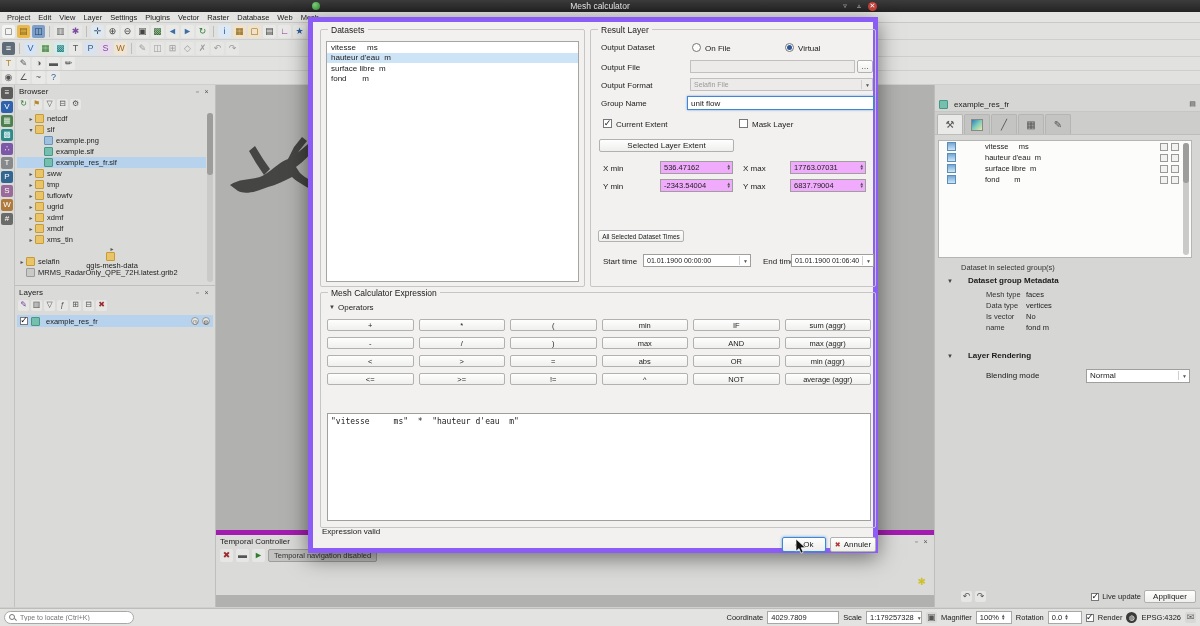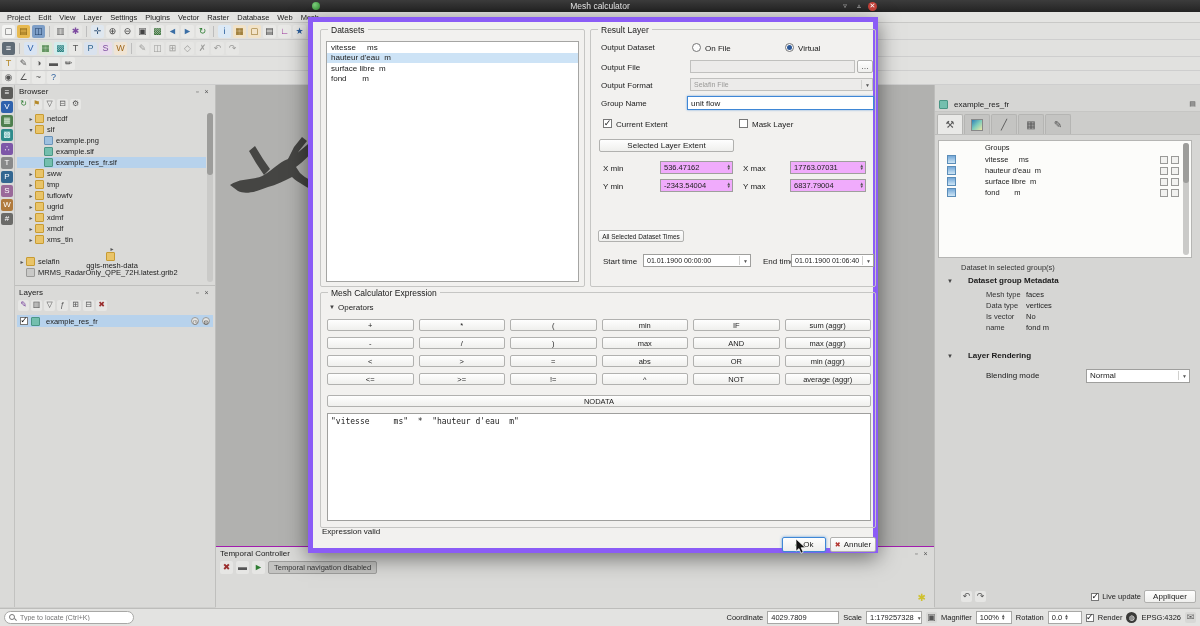--- a/index.html
+++ b/index.html
@@ -43,21 +43,21 @@
 .tree-icon.grid{background:#c9c9c7;border:1px solid #9a9a98}
 .vscroll{position:absolute;right:2px;top:28px;width:6px;bottom:3px;background:#cacac8;border-radius:3px}
 .vthumb{position:absolute;left:0;top:0;width:6px;height:62px;background:#9d9d9b;border-radius:3px}
 #layers-panel{left:15px;top:286px;width:201px;height:321px;background:#dadad8;border-right:1px solid #bfbfbd}
 #layers-toolbar{height:14px;display:flex;align-items:center;gap:2px;padding:0 3px}
 #layers-toolbar .ticon{width:11px;height:11px;font-size:8px}
 #layer-row{position:absolute;left:2px;top:29px;right:2px;height:12px;background:#b7d2ec;display:flex;align-items:center;gap:3px;padding:0 3px;font-size:7.5px}
 .badge{width:8px;height:8px;border-radius:50%;background:#e6e6e4;border:1px solid #9a9a98;display:flex;align-items:center;justify-content:center;font-size:6px;color:#555}
 
 #map-canvas{left:216px;top:85px;width:718px;height:522px;background:#b1b1af}
-#temporal-panel{position:absolute;left:0;top:461px;width:718px;height:65px;background:#dadad8;border-top:1px solid #a21caf}
+#temporal-panel{position:absolute;left:0;top:445px;width:718px;height:65px;background:#dadad8;border-top:5px solid #a21caf}
 #temporal-body{display:flex;align-items:center;gap:3px;padding:2px 4px}
 .chip{background:#c3c3c1;border:1px solid #9e9e9c;border-radius:2px;padding:1px 5px;font-size:7.5px;color:#333}
 #map-decoration{position:absolute;right:8px;bottom:8px;color:#cfc12e;font-size:10px}
 
 #styling-panel{left:934px;top:85px;width:266px;height:522px;background:#d6d6d4;border-left:1px solid #bdbdbb}
 #styling-layer-row{position:absolute;left:0;top:12px;width:266px;height:15px;display:flex;align-items:center;gap:3px;padding:0 4px;border-bottom:1px solid #c6c6c4;font-size:8px}
 #styling-tabs{position:absolute;left:0;top:27px;width:266px;height:23px;display:flex;align-items:flex-end;gap:1px;padding:0 2px;background:#cdcdcb;border-bottom:1px solid #bdbdbb}
 .stab{width:26px;height:20px;display:flex;align-items:center;justify-content:center;border:1px solid #b5b5b3;border-bottom:none;background:#c4c4c2;color:#555;font-size:10px;border-radius:2px 2px 0 0}
 .stab.active{background:#e9e9e7}
 .grad-box{width:12px;height:12px;background:linear-gradient(135deg,#2c7fb8,#7fcdbb,#ede8a5);border:1px solid #888}
@@ -365,21 +365,20 @@
   <div id="styling-tabs">
       <div class="stab active">⚒</div>
       <div class="stab">
         <span class="grad-box"></span>
       </div>
       <div class="stab">╱</div>
       <div class="stab">▦</div>
       <div class="stab">✎</div>
     </div>
   <div id="groups-box">
-    <div class="groups-header">Groups</div>
     <div id="groups-rows">
         <div class="group-row">
           <span class="group-icon"></span>
           <span class="group-label">vitesse     ms</span>
           <span class="flexsp"></span>
           <span class="toggle-box"></span>
           <span class="toggle-box"></span>
         </div>
         <div class="group-row">
           <span class="group-icon"></span>
@@ -598,21 +597,20 @@
         <div class="qbtn op-btn">abs</div>
         <div class="qbtn op-btn">OR</div>
         <div class="qbtn op-btn">min (aggr)</div>
         <div class="qbtn op-btn">&lt;=</div>
         <div class="qbtn op-btn">&gt;=</div>
         <div class="qbtn op-btn">!=</div>
         <div class="qbtn op-btn">^</div>
         <div class="qbtn op-btn">NOT</div>
         <div class="qbtn op-btn">average (aggr)</div>
       </div>
-    <div id="nodata-btn" class="qbtn">NODATA</div>
     <div id="expr-box">"vitesse     ms"  *  "hauteur d'eau  m"</div>
   </div>
 
   <span class="flbl al" style="left:9px;top:505px">Expression valid</span>
 
   <div class="dlg-btn focus" style="left:469px;top:515px;width:44px">
     <span class="btn-ic" style="color:#2e7d32">✔</span>
     <span>Ok</span>
   </div>
   <div class="dlg-btn" style="left:517px;top:515px;width:46px">

